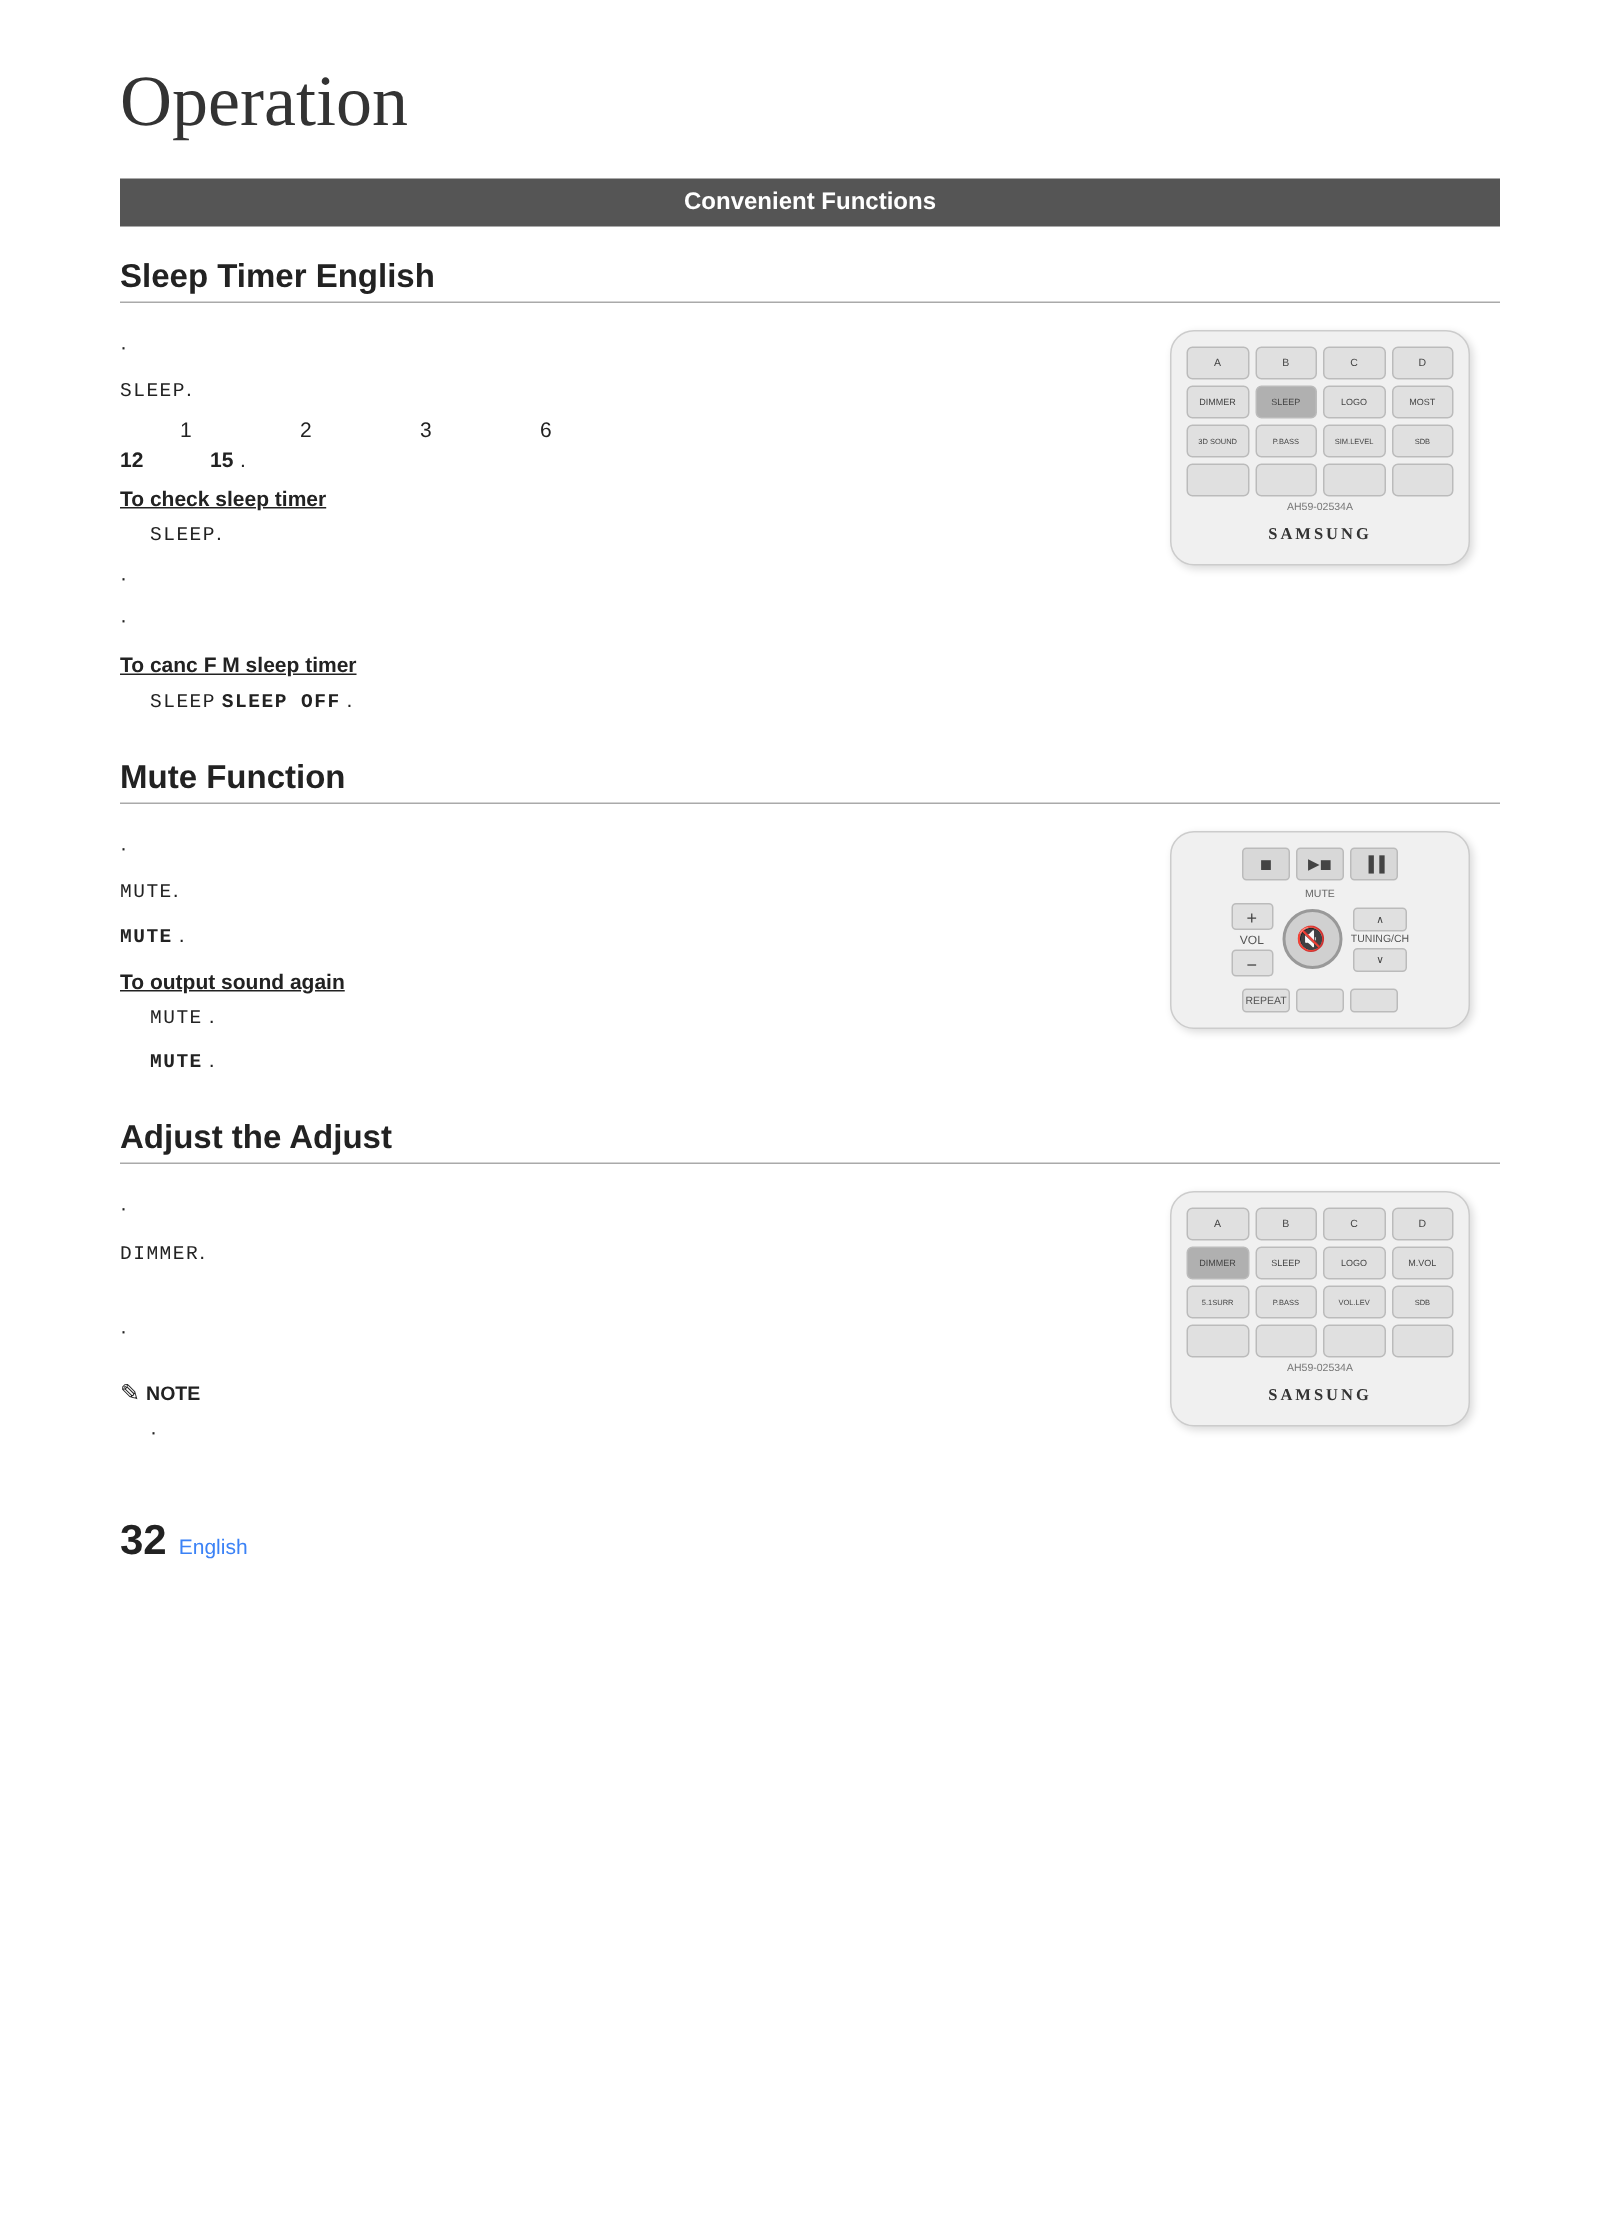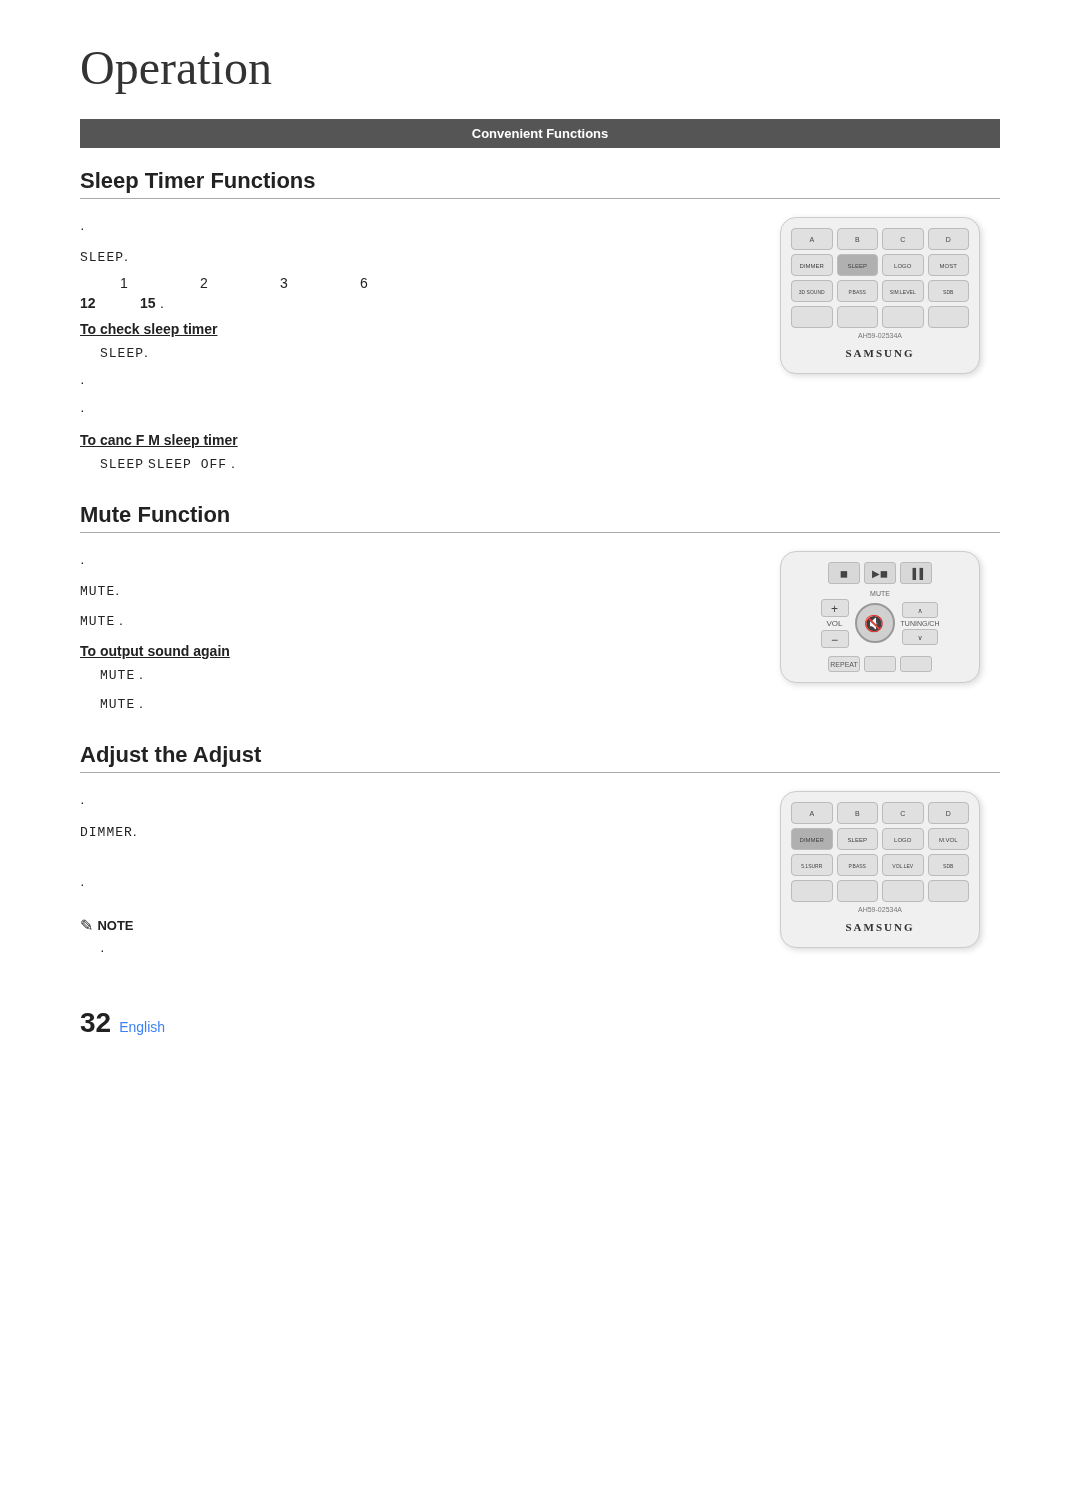--- a/index.html
+++ b/index.html
@@ -16,21 +16,21 @@
       font-weight: 300;
       color: #333;
       margin-bottom: 24px;
       font-family: Georgia, serif;
     }
     .section-header {
       background: #555;
       color: #fff;
       text-align: center;
       padding: 7px 0;
-      font-size: 13px;
+      font-size: 16px;
       font-weight: bold;
       margin-bottom: 20px;
     }
     .section-title {
       font-size: 22px;
       font-weight: bold;
       color: #222;
       margin-bottom: 4px;
       margin-top: 10px;
     }
@@ -56,21 +56,21 @@
       font-size: 14px;
       margin-bottom: 6px;
       line-height: 1.6;
     }
     .key-word {
       font-family: 'Courier New', monospace;
       font-size: 13px;
       letter-spacing: 1px;
     }
     .bold-key {
-      font-weight: normal;
+      font-weight: bold;
       font-family: 'Courier New', monospace;
       font-size: 13px;
       letter-spacing: 1px;
       text-align: center;
     }
     .sub-heading {
       font-size: 14px;
       font-weight: bold;
       text-decoration: underline;
       margin-top: 10px;
@@ -281,21 +281,21 @@
 </head>
 <body>
 
 <h1 class="page-title">Operation</h1>
 
 <div class="section-header">
   <span>Convenient Functions</span>
 </div>
 
 <div>
-  <div class="section-title">Sleep Timer Functions</div>
+  <div class="section-title">Sleep Timer English</div>
   <hr class="section-divider">
 
   <div class="content-area">
     <div class="text-col">
       <div class="bullet-line">
         <span>·</span>
       </div>
       <div class="bullet-line">
         <span class="key-word">SLEEP</span><span>.</span>
       </div>

